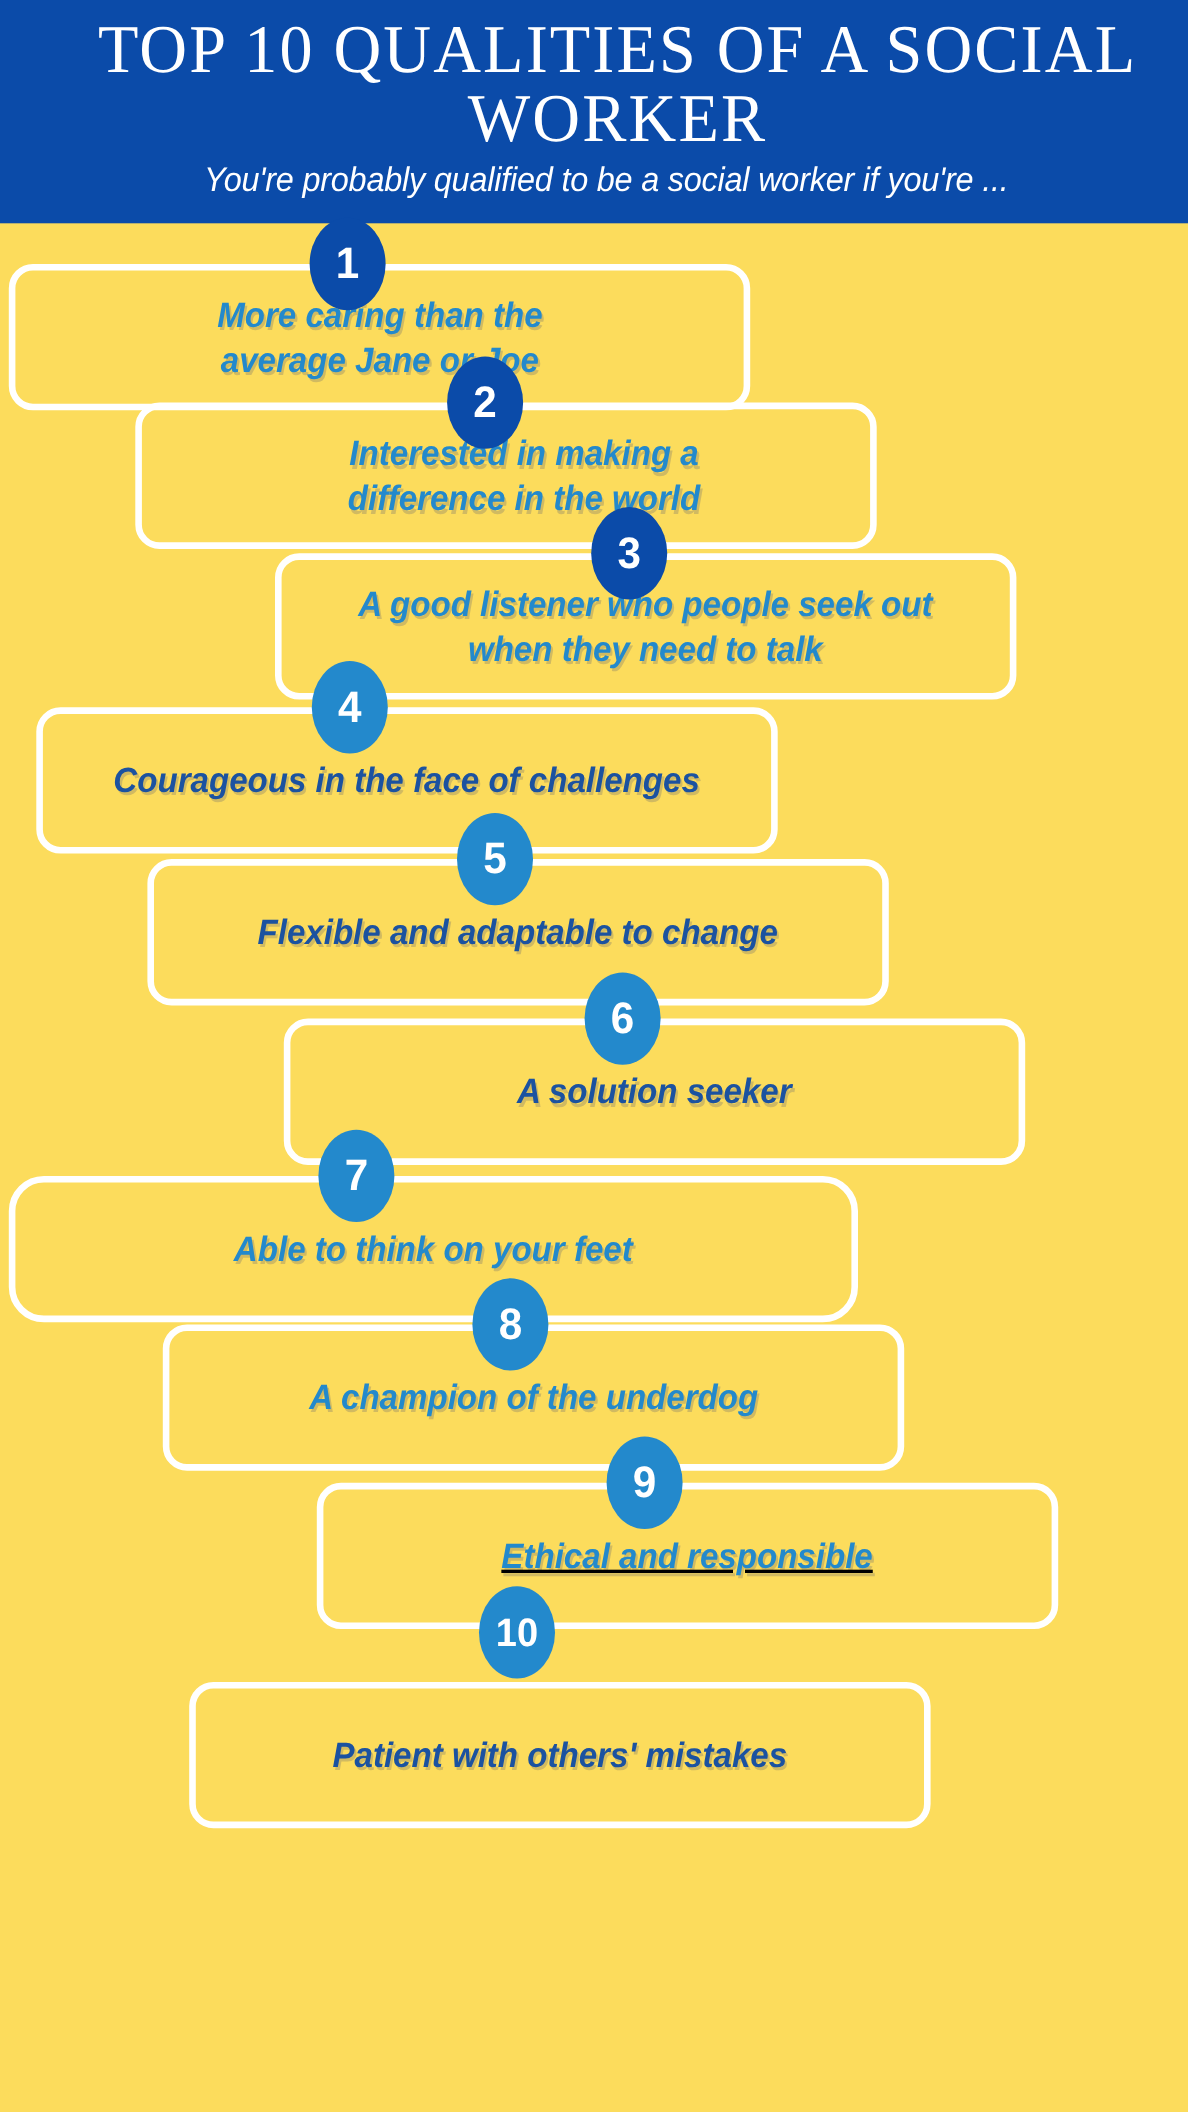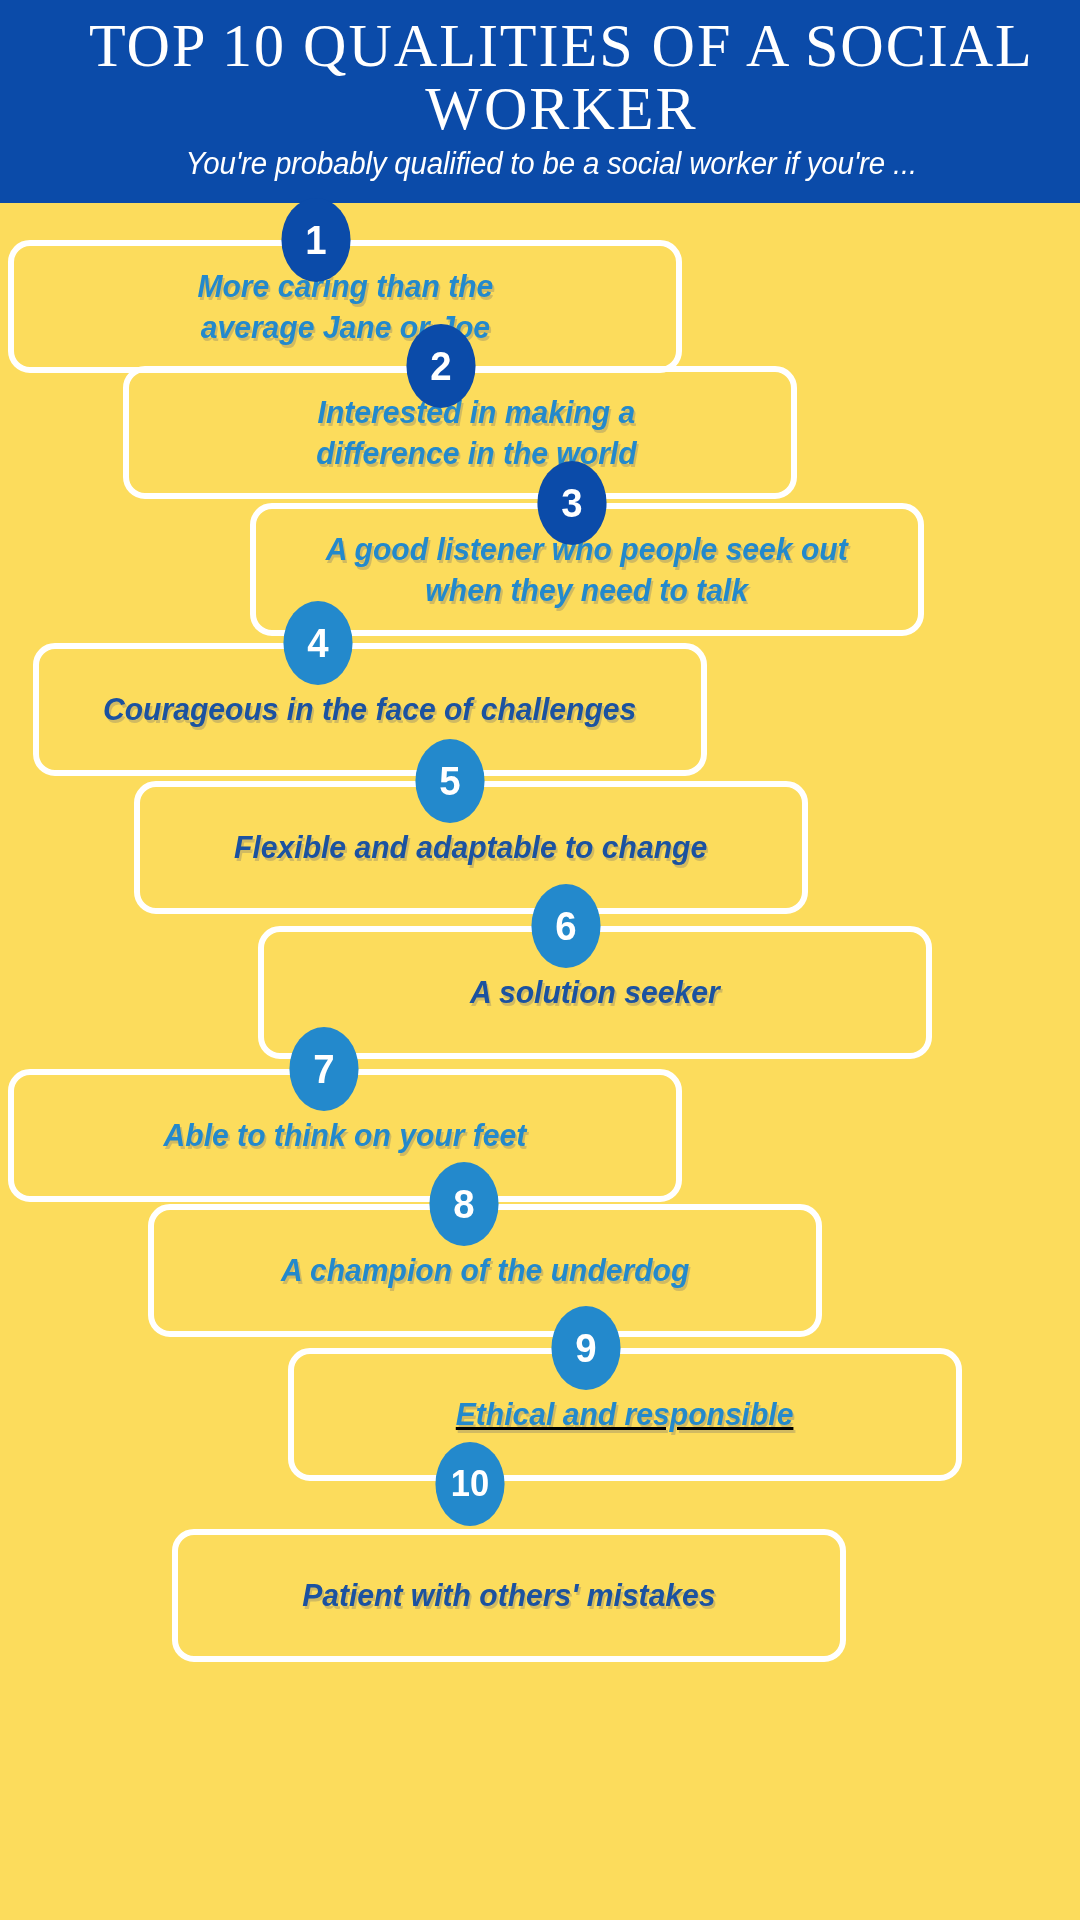--- a/index.html
+++ b/index.html
@@ -164,21 +164,21 @@
     </div>
     <div class="item" style="left: 0px; top: 0px;">
       <div class="box" style="left: 258px; top: 723px; width: 674px; height: 133px; border-color: rgb(255, 255, 255);">
         <div class="box-text" style="color: rgb(27, 82, 160);">A solution seeker</div>
       </div>
       <div class="badge" style="left: 530px; top: 681px; background: rgb(35, 137, 204);">
         <span>6</span>
       </div>
     </div>
     <div class="item" style="left: 0px; top: 0px;">
-      <div class="box" style="left: 8px; top: 866px; width: 674px; height: 133px; border-color: rgb(255, 255, 255);">
+      <div class="box" style="left: 8px; top: 866px; width: 772px; height: 133px; border-color: rgb(255, 255, 255); border-radius: 32px;">
         <div class="box-text" style="color: rgb(35, 137, 204);">Able to think on your feet</div>
       </div>
       <div class="badge" style="left: 288px; top: 824px; background: rgb(35, 137, 204);">
         <span>7</span>
       </div>
     </div>
     <div class="item" style="left: 0px; top: 0px;">
       <div class="box" style="left: 148px; top: 1001px; width: 674px; height: 133px; border-color: rgb(255, 255, 255);">
         <div class="box-text" style="color: rgb(35, 137, 204);">A champion of the underdog</div>
       </div>

